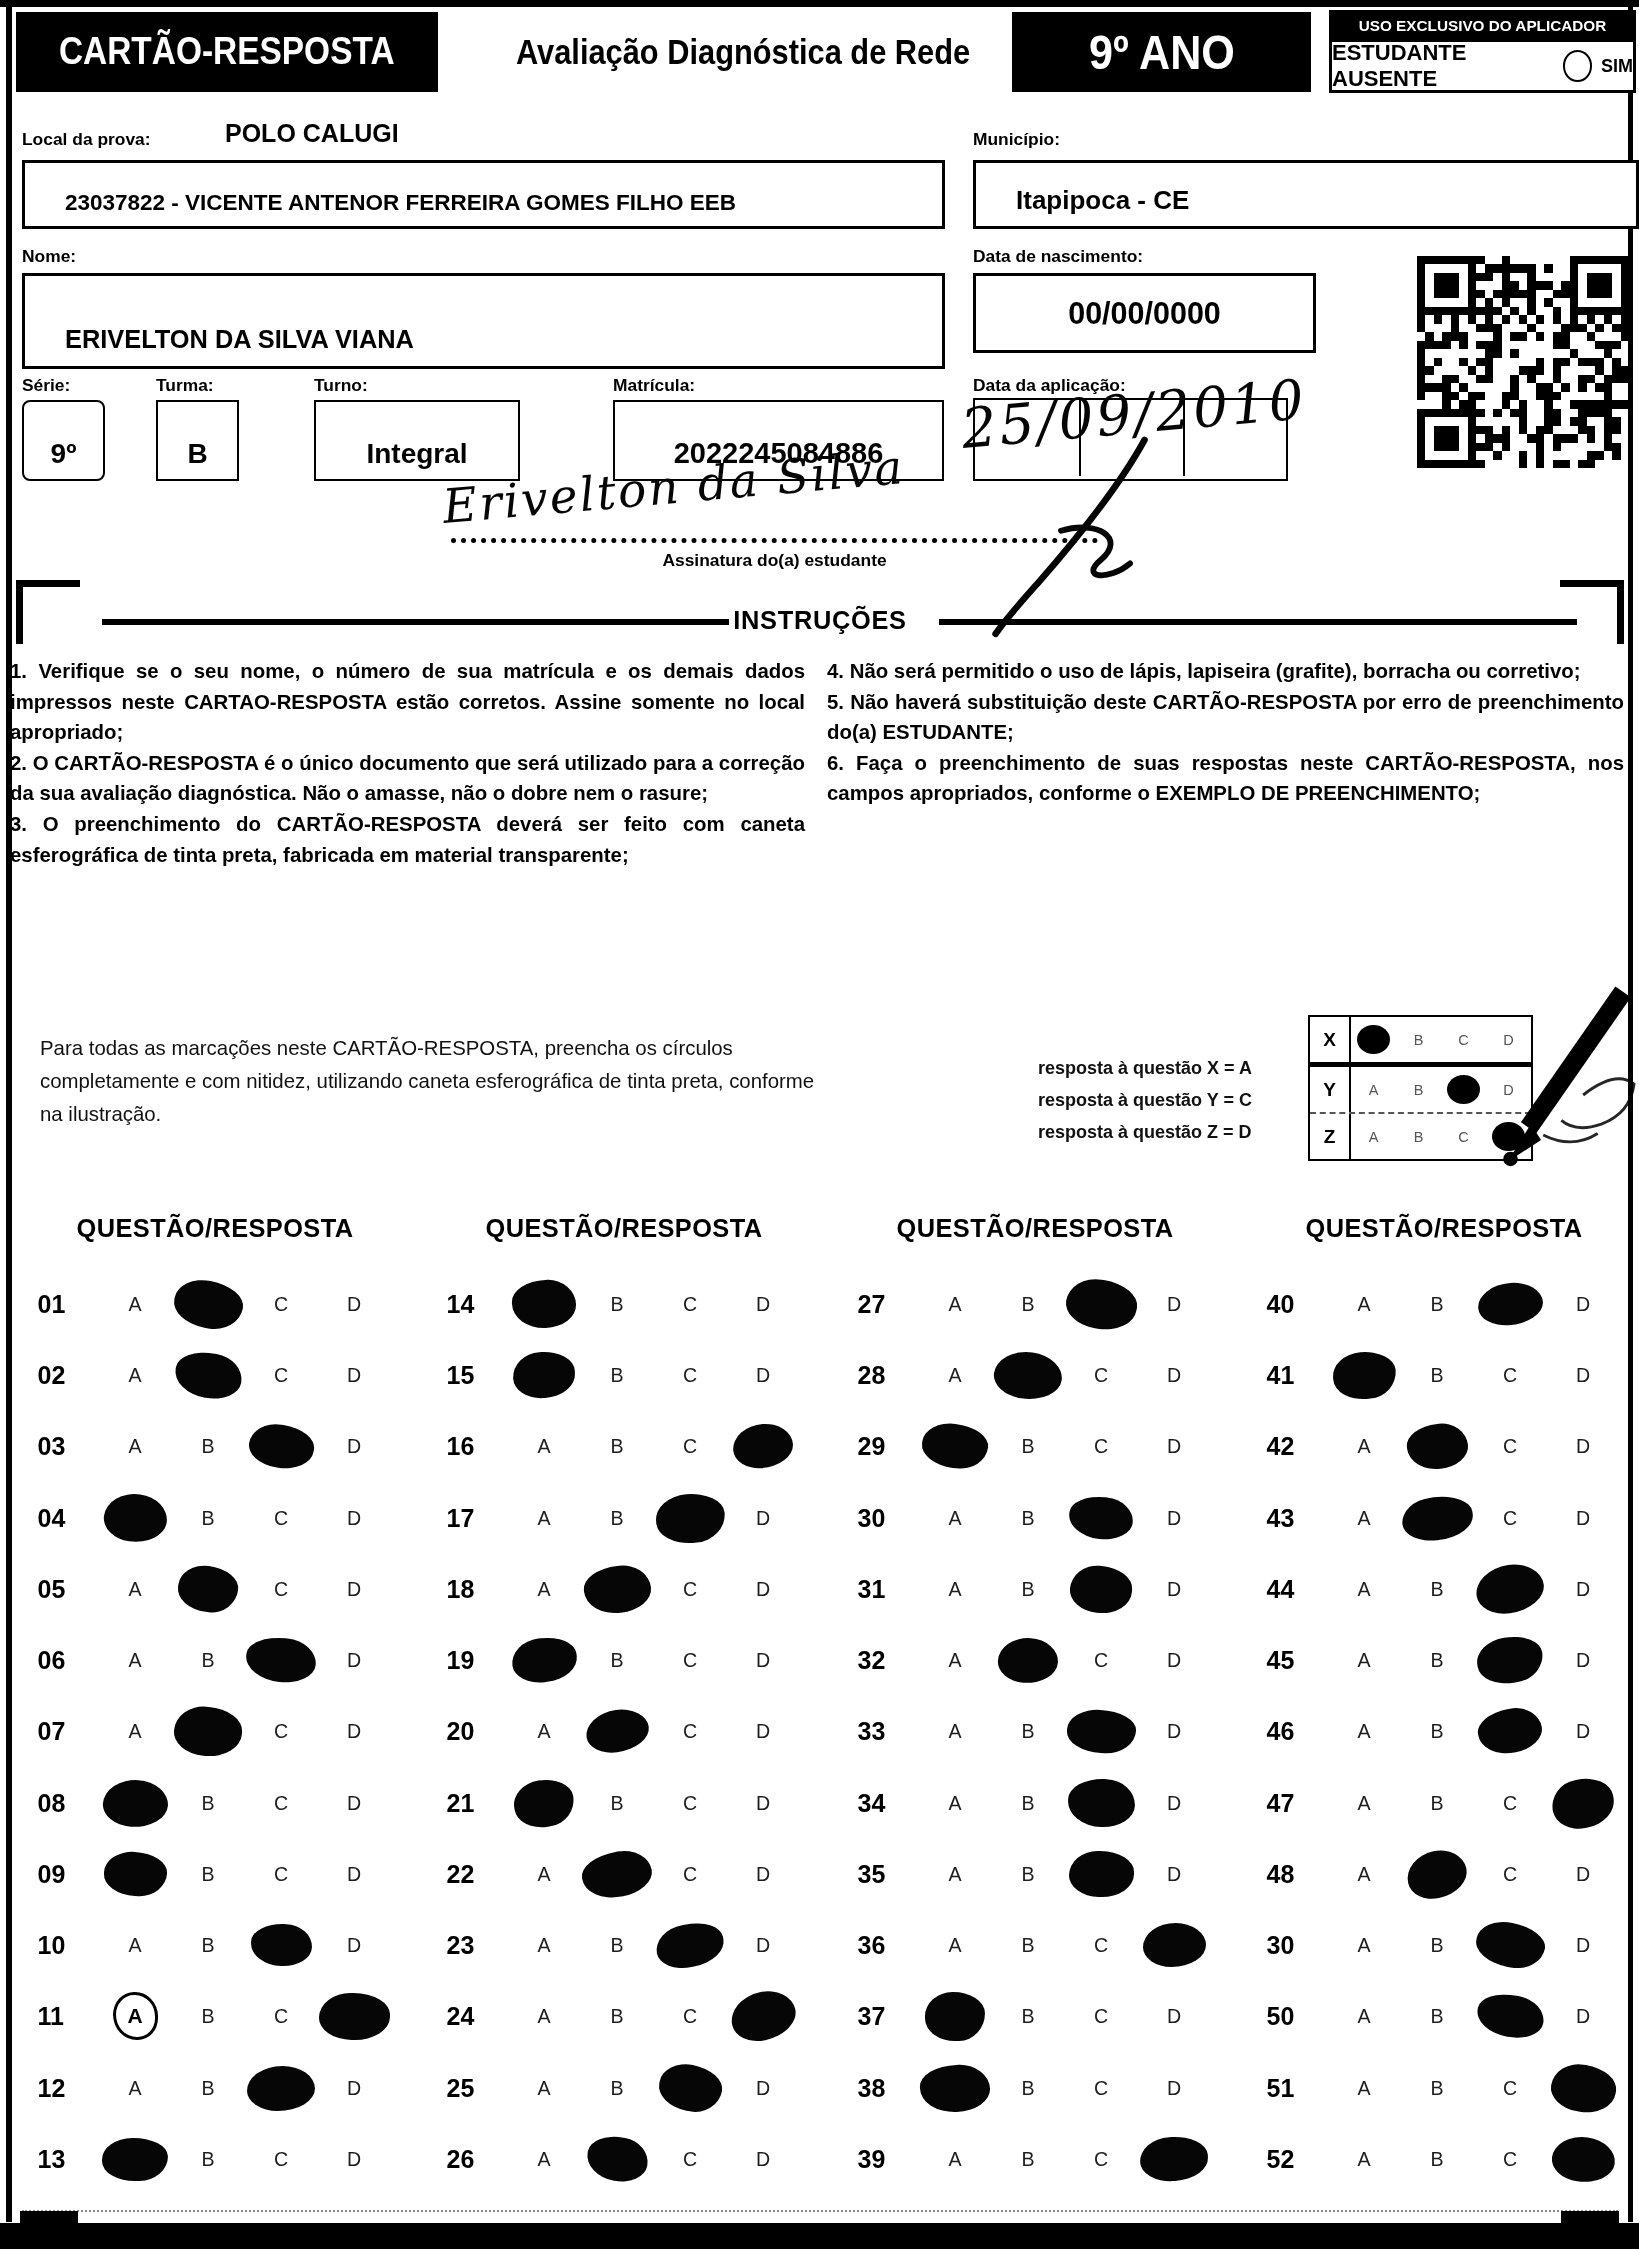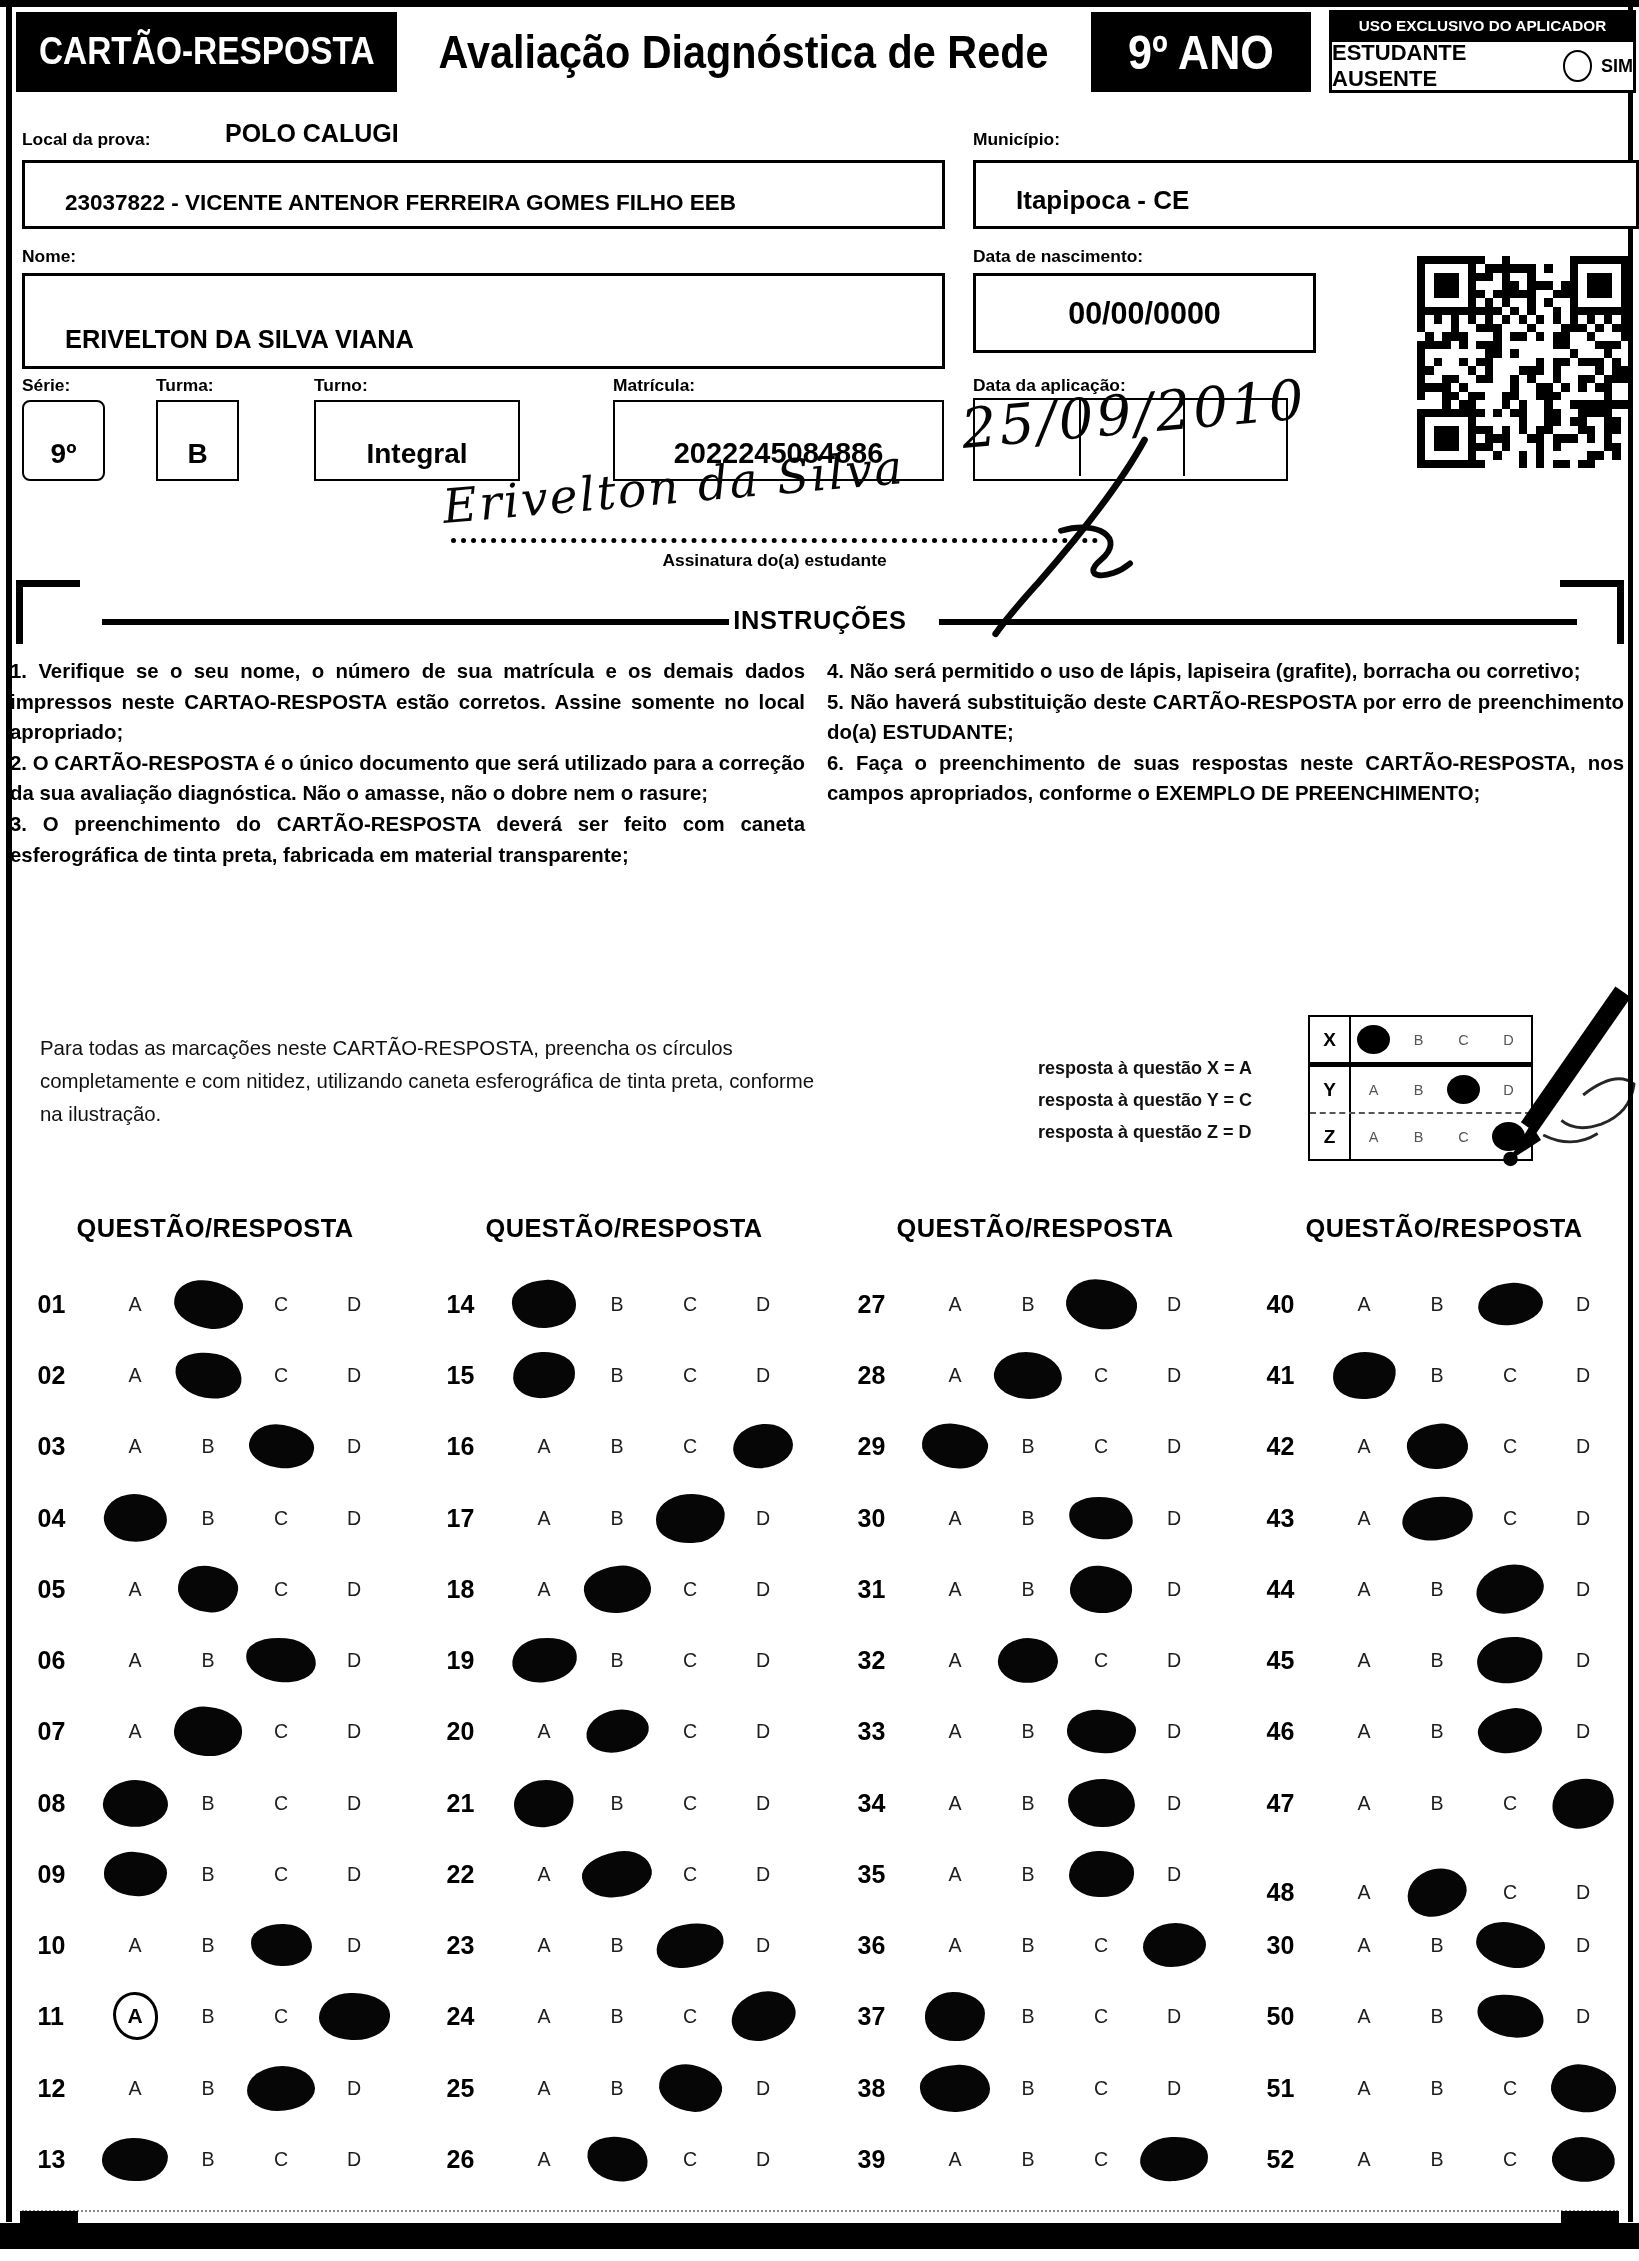--- a/index.html
+++ b/index.html
@@ -12,21 +12,21 @@
   .left-rule{left:5.8px;top:7.3px;width:6.5px;height:2215px;}
   .right-rule{left:1628px;top:7.3px;width:5.1px;height:2215px;}
   .bottom-bar{left:0;top:2223px;width:1640px;height:26px;}
   .tab-l{left:20.4px;top:2211px;width:58px;height:13px;}
   .tab-r{left:1561px;top:2211px;width:58px;height:13px;}
   .bottom-dotted{left:22px;top:2210px;width:1596px;border-top:2.2px dotted #8a8a8a;}
   
   .header-strip{left:16px;top:11.6px;width:1295px;height:80px;display:flex;}
   .hseg{display:flex;align-items:center;justify-content:center;font-weight:700;}
   .hseg1{width:422px;background:#000;color:#fff;font-size:38px;letter-spacing:0px;transform-origin:center;}
-  .hseg2{flex:1;background:#fff;color:#000;font-size:47px;}
+  .hseg2{flex:1;background:#fff;color:#000;font-size:35px;margin-left:36px;}
   .hseg3{width:299px;background:#000;color:#fff;font-size:49px;}
   .condensed{display:inline-block;transform:scaleX(0.88);white-space:nowrap;}
   .applicator{left:1329px;top:10.2px;width:307px;height:84px;}
   .app-top{height:32px;background:#000;color:#fff;display:flex;align-items:center;justify-content:center;
            font-size:15.3px;font-weight:700;}
   .app-bottom{height:48px;border:3.6px solid #000;border-top:none;display:flex;align-items:center;
               justify-content:center;gap:8.7px;font-size:22px;font-weight:700;background:#fff;}
   .absent-circle{width:28px;height:28px;border:2.2px solid #000;border-radius:50%;background:#fff;}
   .sim{font-size:18px;font-weight:700;}
   
@@ -1306,21 +1306,21 @@
           <div class="cell">
             <span class="opt">B</span>
           </div>
           <div class="cell">
             <span class="opt">C</span>
           </div>
           <div class="cell">
             <div class="blob" style="width: 62px; height: 49px; transform: rotate(-11deg); border-radius: 46% 54% 52% 48% / 56% 46% 52% 48%;"></div>
           </div>
         </div>
-        <div class="arow" style="top: 588px;">
+        <div class="arow" style="top: 570px;">
           <div class="qnum">48</div>
           <div class="cell">
             <span class="opt">A</span>
           </div>
           <div class="cell">
             <div class="blob" style="width: 60px; height: 47px; transform: rotate(-12deg); border-radius: 52% 48% 55% 45% / 55% 50% 50% 45%;"></div>
           </div>
           <div class="cell">
             <span class="opt">C</span>
           </div>

